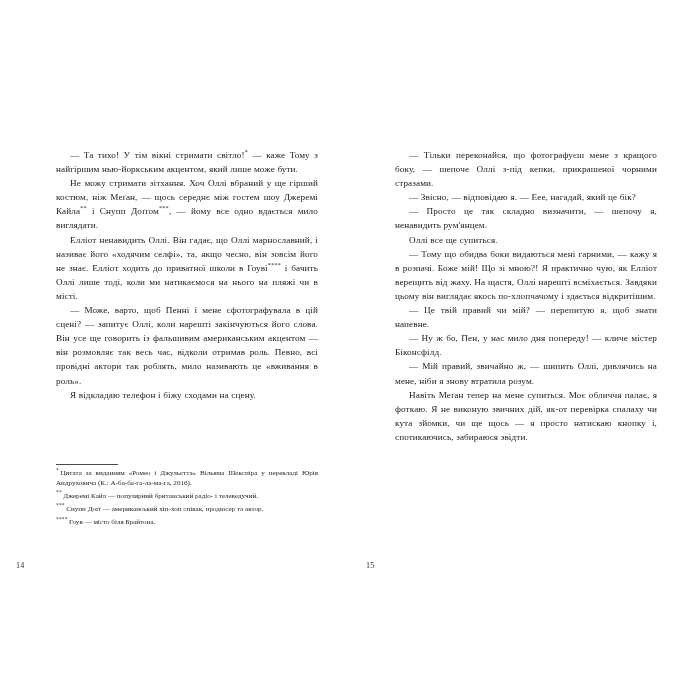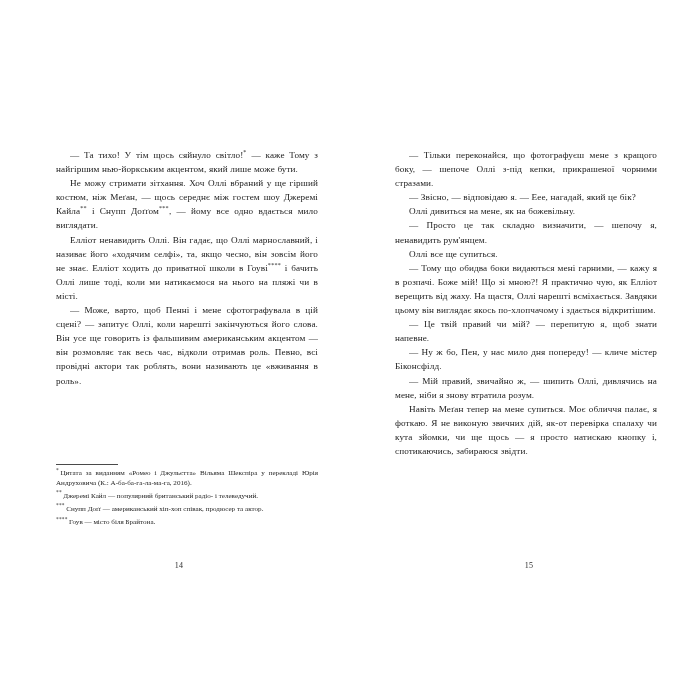--- a/index.html
+++ b/index.html
@@ -91,22 +91,22 @@
     line-height: 0;
     margin-right: 1.5px;
     letter-spacing: 0.2px;
   }
 
   
   .folio {
     position: absolute;
     top: 561px;
     width: 100%;
-    left: 4px;
-    text-align: center;
+    left: 16px;
+    text-align: left;
     font-size: 8px;
     color: #2a2a2a;
     letter-spacing: 0.3px;
   }
   .page-left  .folio { padding-right: 150px; }
   .page-right .folio { padding-left: 0; padding-right: 48px; }
 
   .gutter {
     position: absolute;
     left: 350px;
@@ -117,27 +117,28 @@
 </style>
 </head>
 <body>
 
 <div id="spread">
 
   <div class="page page-left">
 
     <div class="text-block">
 
-      <p class="para"><span>— Та тихо! У тім щось сяйнуло світло!</span><sup class="fn">*</sup><span> — каже Тому з найгіршим нью-йоркським акцентом, який лише може бути.</span></p>
+      <p class="para"><span>— Та тихо! У тім вікні стримати світло!</span><sup class="fn">*</sup><span> — каже Тому з найгіршим нью-йоркським акцентом, який лише може бути.</span></p>
 
       <p class="para"><span>Не можу стримати зітхання. Хоч Оллі вбраний у ще гірший костюм, ніж Меґан, — щось середнє між гостем шоу Джеремі Кайла</span><sup class="fn">**</sup><span> і Снупп Доґґом</span><sup class="fn">***</sup><span>, — йому все одно вдається мило виглядати.</span></p>
 
       <p class="para"><span>Елліот ненавидить Оллі. Він гадає, що Оллі марнославний, і називає його «ходячим селфі», та, якщо чесно, він зовсім його не знає. Елліот ходить до приватної школи в Гоуві</span><sup class="fn">****</sup><span> і бачить Оллі лише тоді, коли ми натикаємося на нього на пляжі чи в місті.</span></p>
 
-      <p class="para">— Може, варто, щоб Пенні і мене сфотографувала в цій сцені? — запитує Оллі, коли нарешті закінчуються його слова. Він усе ще говорить із фальшивим американським акцентом — він розмовляє так весь час, відколи отримав роль. Певно, всі провідні актори так роблять, вони називають це «вживання в роль».</p>
+      <p class="para">— Може, варто, щоб Пенні і мене сфотографувала в цій сцені? — запитує Оллі, коли нарешті закінчуються його слова. Він усе ще говорить із фальшивим американським акцентом — він розмовляє так весь час, відколи отримав роль. Певно, всі провідні актори так роблять, мило називають це «вживання в роль».</p>
+      <p class="para">Я відкладаю телефон і біжу сходами на сцену.</p>
     </div>
 
     <div class="footnotes">
       <div class="fn-rule"></div>
 
       <p class="footnote"><sup class="marker">*</sup><span>Цитата за виданням «Ромео і Джульєтта» Вільяма Шекспіра у перекладі Юрія Андруховича (К.: А-ба-ба-га-ла-ма-га, 2016).</span></p>
 
       <p class="footnote"><sup class="marker">**</sup><span>Джеремі Кайл — популярний британський радіо- і телеведучий.</span></p>
 
       <p class="footnote"><sup class="marker">***</sup><span>Снупп Доґґ — американський хіп-хоп співак, продюсер та актор.</span></p>
@@ -146,21 +147,20 @@
     </div>
 
     <div class="folio">14</div>
   </div>
 
   <div class="page page-right">
 
     <div class="text-block">
       <p class="para">— Тільки переконайся, що фотографуєш мене з кращого боку, — шепоче Оллі з-під кепки, прикрашеної чорними стразами.</p>
       <p class="para">— Звісно, — відповідаю я. — Еее, нагадай, який це бік?</p>
-      <p class="para">Оллі дивиться на мене, як на божевільну.</p>
       <p class="para">— Просто це так складно визначити, — шепочу я, ненавидить рум'янцем.</p>
       <p class="para">Оллі все ще супиться.</p>
       <p class="para">— Тому що обидва боки видаються мені гарними, — кажу я в розпачі. Боже мій! Що зі мною?! Я практично чую, як Елліот верещить від жаху. На щастя, Оллі нарешті всміхається. Завдяки цьому він виглядає якось по-хлопчачому і здається відкритішим.</p>
       <p class="para">— Це твій правий чи мій? — перепитую я, щоб знати напевне.</p>
       <p class="para">— Ну ж бо, Пен, у нас мило дня попереду! — кличе містер Біконсфілд.</p>
       <p class="para">— Мій правий, звичайно ж, — шипить Оллі, дивлячись на мене, ніби я знову втратила розум.</p>
       <p class="para">Навіть Меґан тепер на мене супиться. Моє обличчя палає, я фоткаю. Я не виконую звичних дій, як-от перевірка спалаху чи кута зйомки, чи ще щось — я просто натискаю кнопку і, спотикаючись, забираюся звідти.</p>
     </div>
 
     <div class="folio">15</div>

